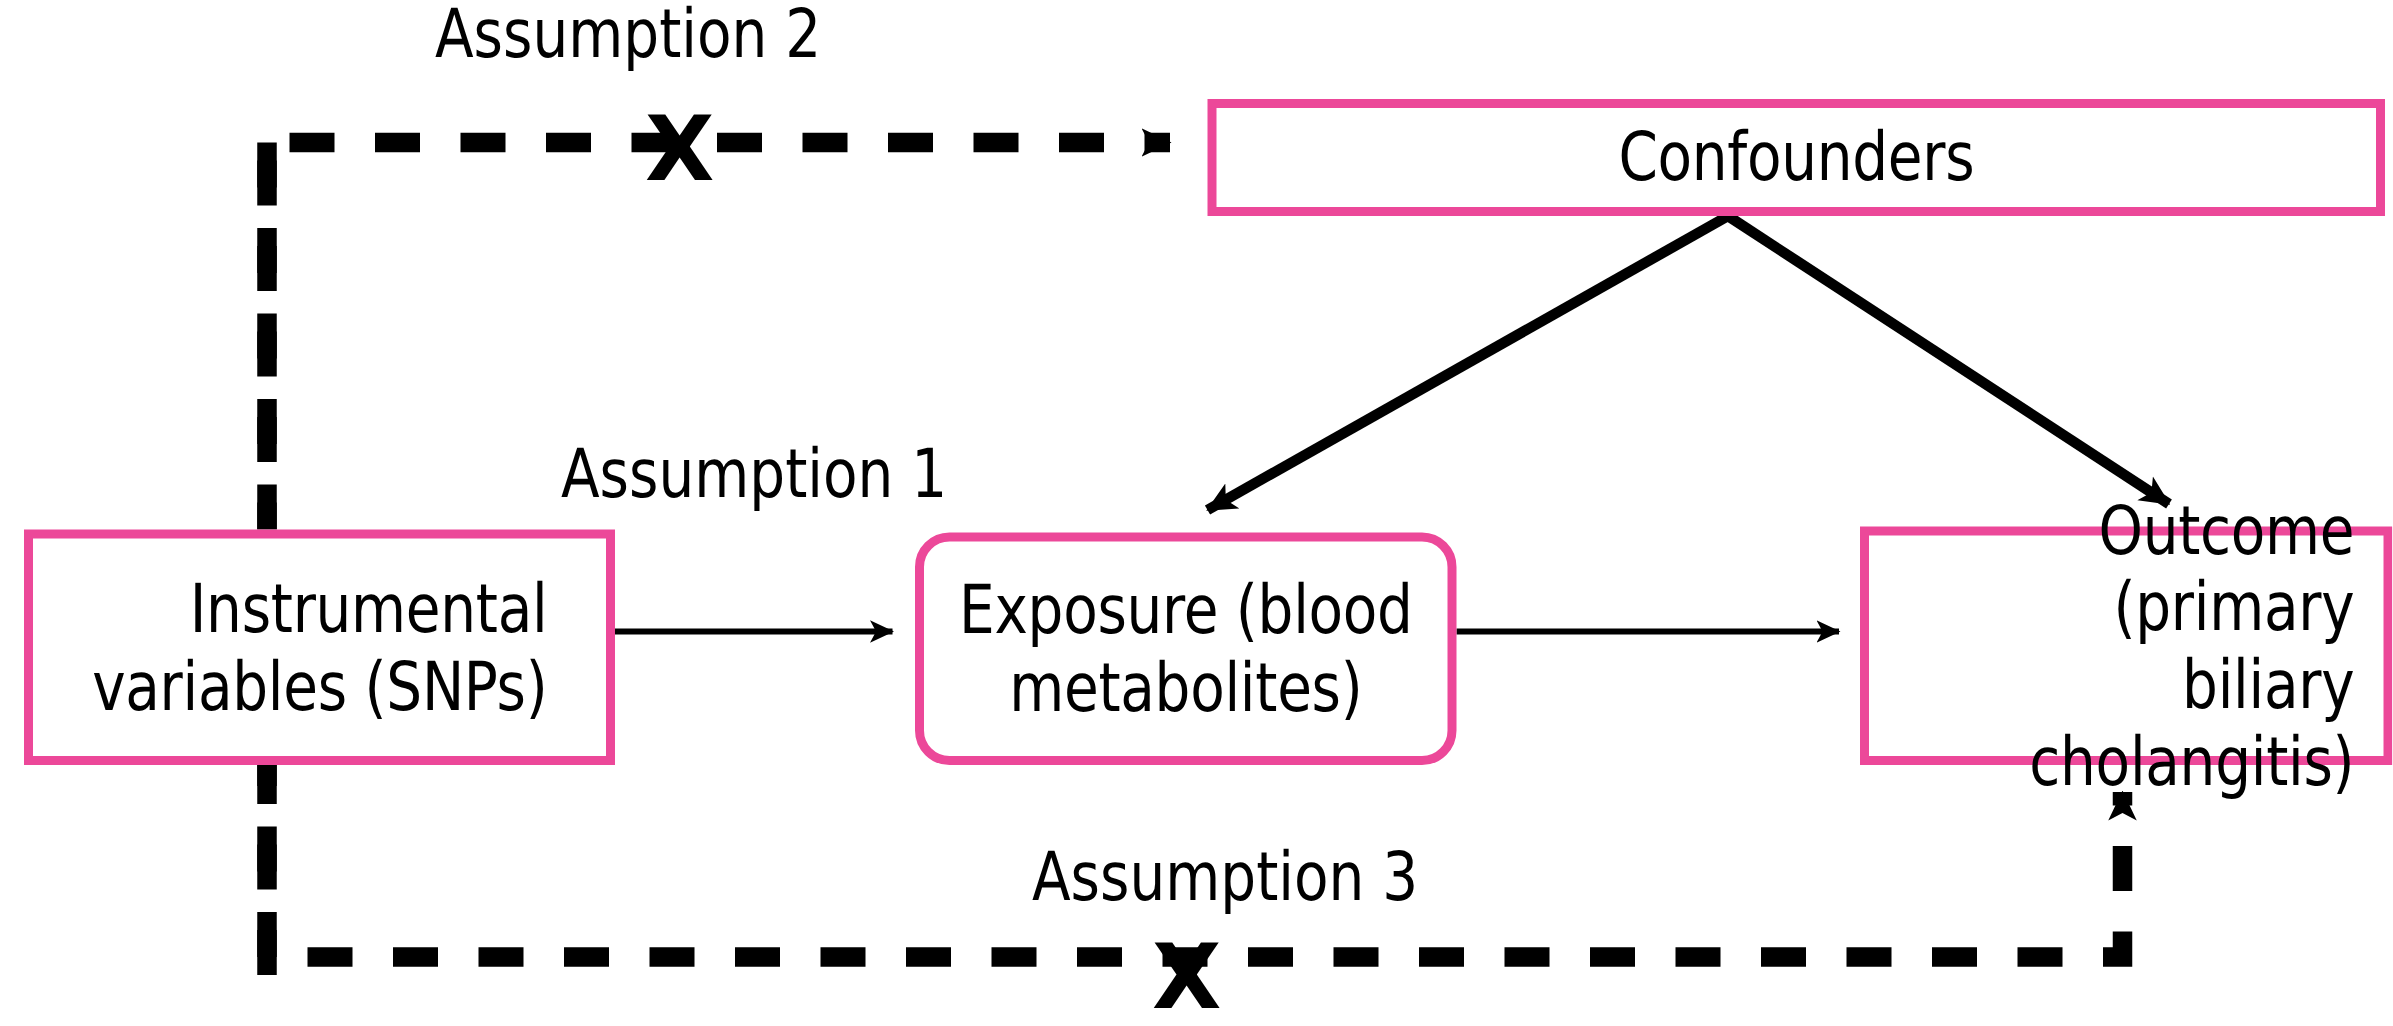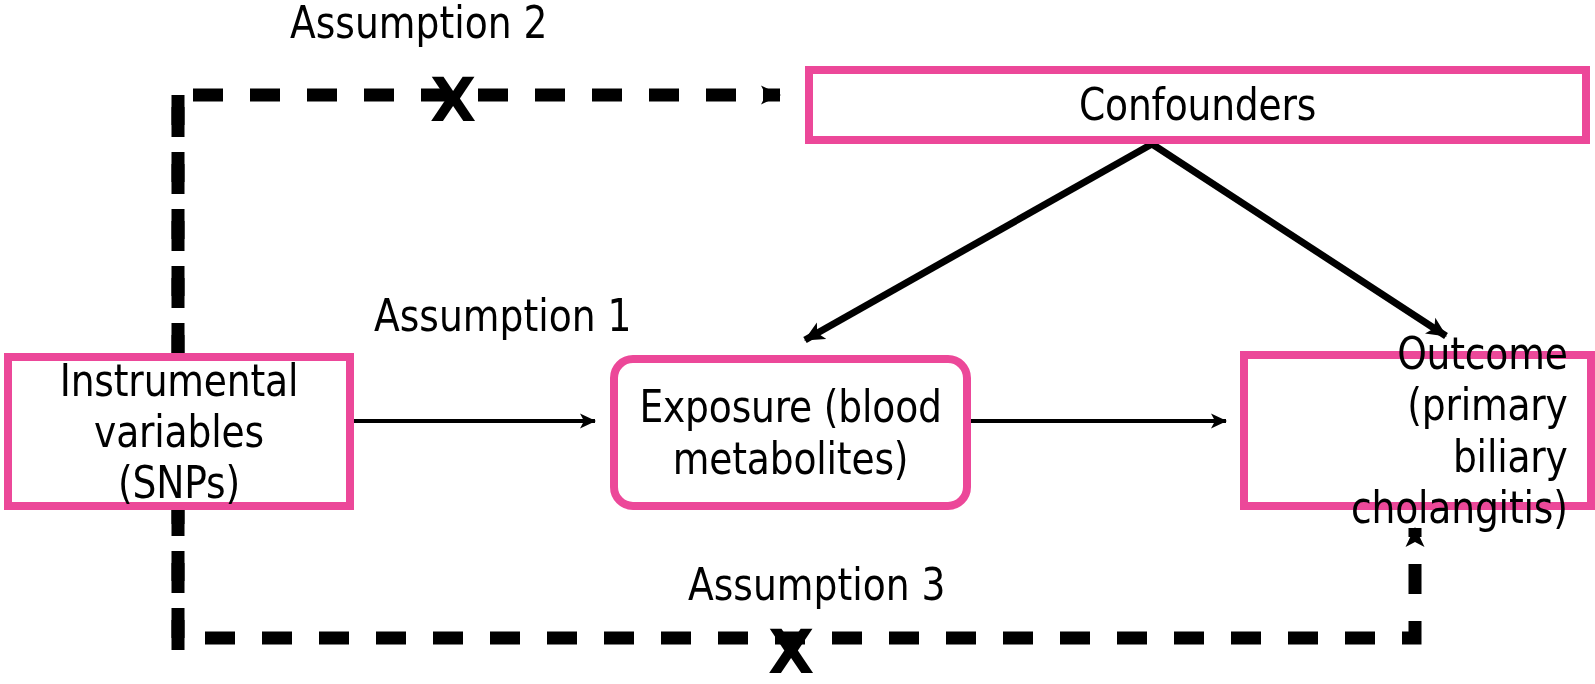--- a/index.html
+++ b/index.html
@@ -21,21 +21,21 @@
   #diagram-svg {
     position: absolute;
     left: 0;
     top: 0;
     width: 1595px;
     height: 684px;
   }
   .node-box {
     position: absolute;
     box-sizing: border-box;
-    border: 8px solid #ec4899;
+    border: 6px solid #ec4899;
     background: #ffffff;
     display: flex;
     align-items: center;
     justify-content: center;
     text-align: center;
     color: #000000;
     z-index: 5;
   }
   .node-label {
     display: block;
@@ -47,25 +47,26 @@
   
   #box-confounders {
     left: 805px;
     top: 66px;
     width: 785px;
     height: 78px;
     font-size: 45px;
   }
   
   #box-instrumental {
-    left: 4px;
+    left: 16px;
     top: 353px;
-    width: 350px;
+    width: 394px;
     height: 157px;
     font-size: 45px;
+    text-align: right;
   }
   
   #box-exposure {
     left: 610px;
     top: 355px;
     width: 361px;
     height: 155px;
     font-size: 45px;
     border-radius: 23px;
   }

